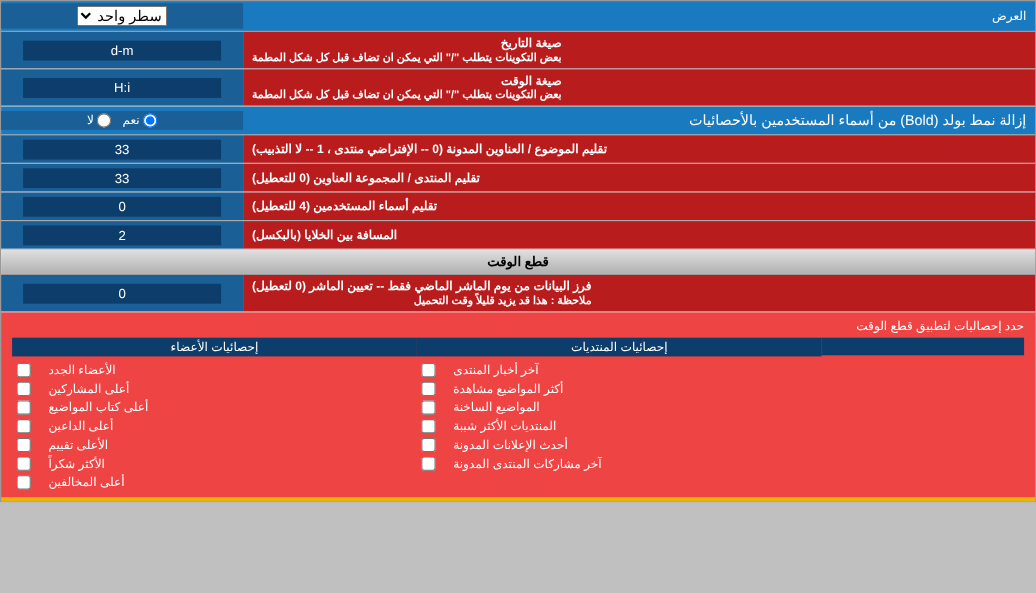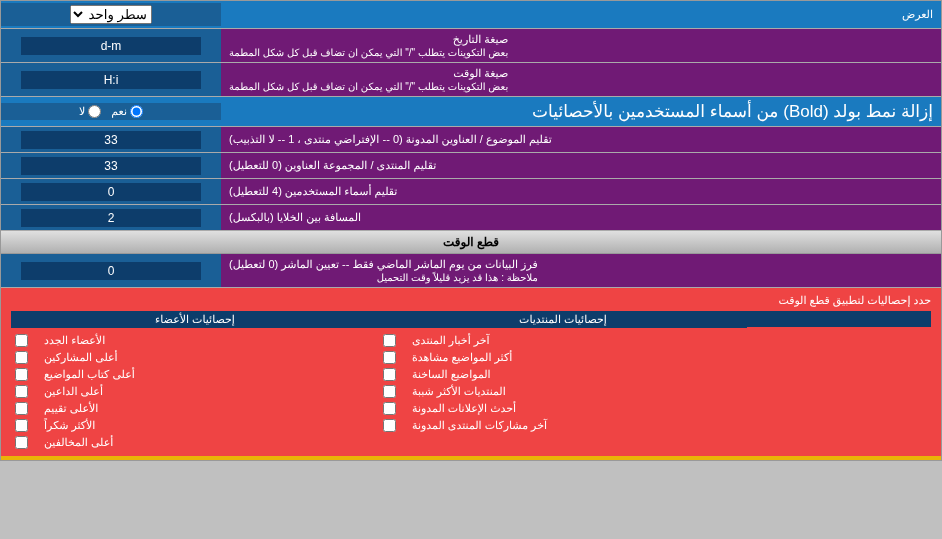--- a/index.html
+++ b/index.html
@@ -15,28 +15,29 @@
       border: 1px solid #999;
     }
     .row {
       display: flex;
       align-items: stretch;
       border-bottom: 1px solid #aaa;
       min-height: 26px;
     }
     .row-label {
       flex: 1;
-      background: #701a75;
+      background: #b91c1c;
       color: #fff;
       padding: 4px 8px;
       text-align: right;
       font-size: 11px;
       display: flex;
       align-items: center;
       justify-content: flex-end;
+      font-weight: bold;
     }
     .row-input {
       width: 220px;
       background: #1a5f96;
       display: flex;
       align-items: center;
       justify-content: center;
       padding: 2px 4px;
     }
     .row-input input[type="text"] {
@@ -63,21 +64,21 @@
       align-items: center;
       background: #1a7abf;
       border-bottom: 1px solid #aaa;
       min-height: 26px;
     }
     .radio-label {
       flex: 1;
       color: #fff;
       padding: 4px 8px;
       text-align: right;
-      font-size: 17px;
+      font-size: 13px;
     }
     .radio-options {
       width: 220px;
       background: #1a5f96;
       display: flex;
       align-items: center;
       justify-content: center;
       gap: 10px;
       padding: 2px 8px;
     }

